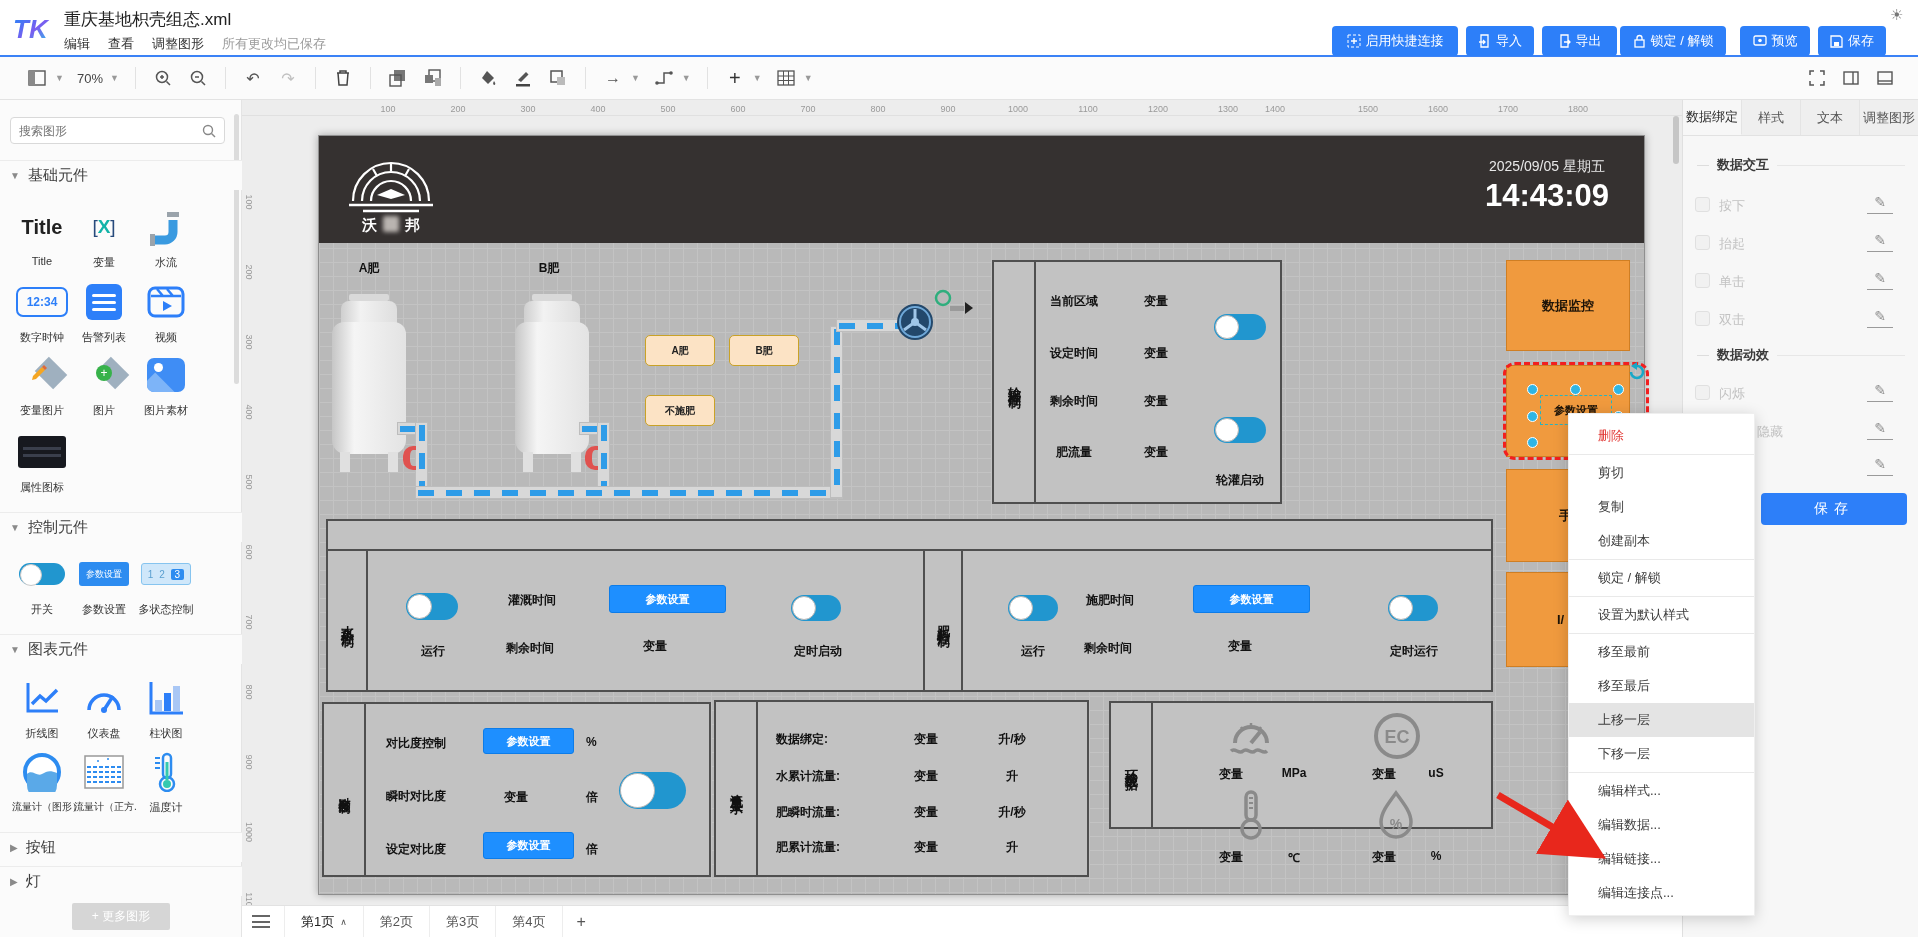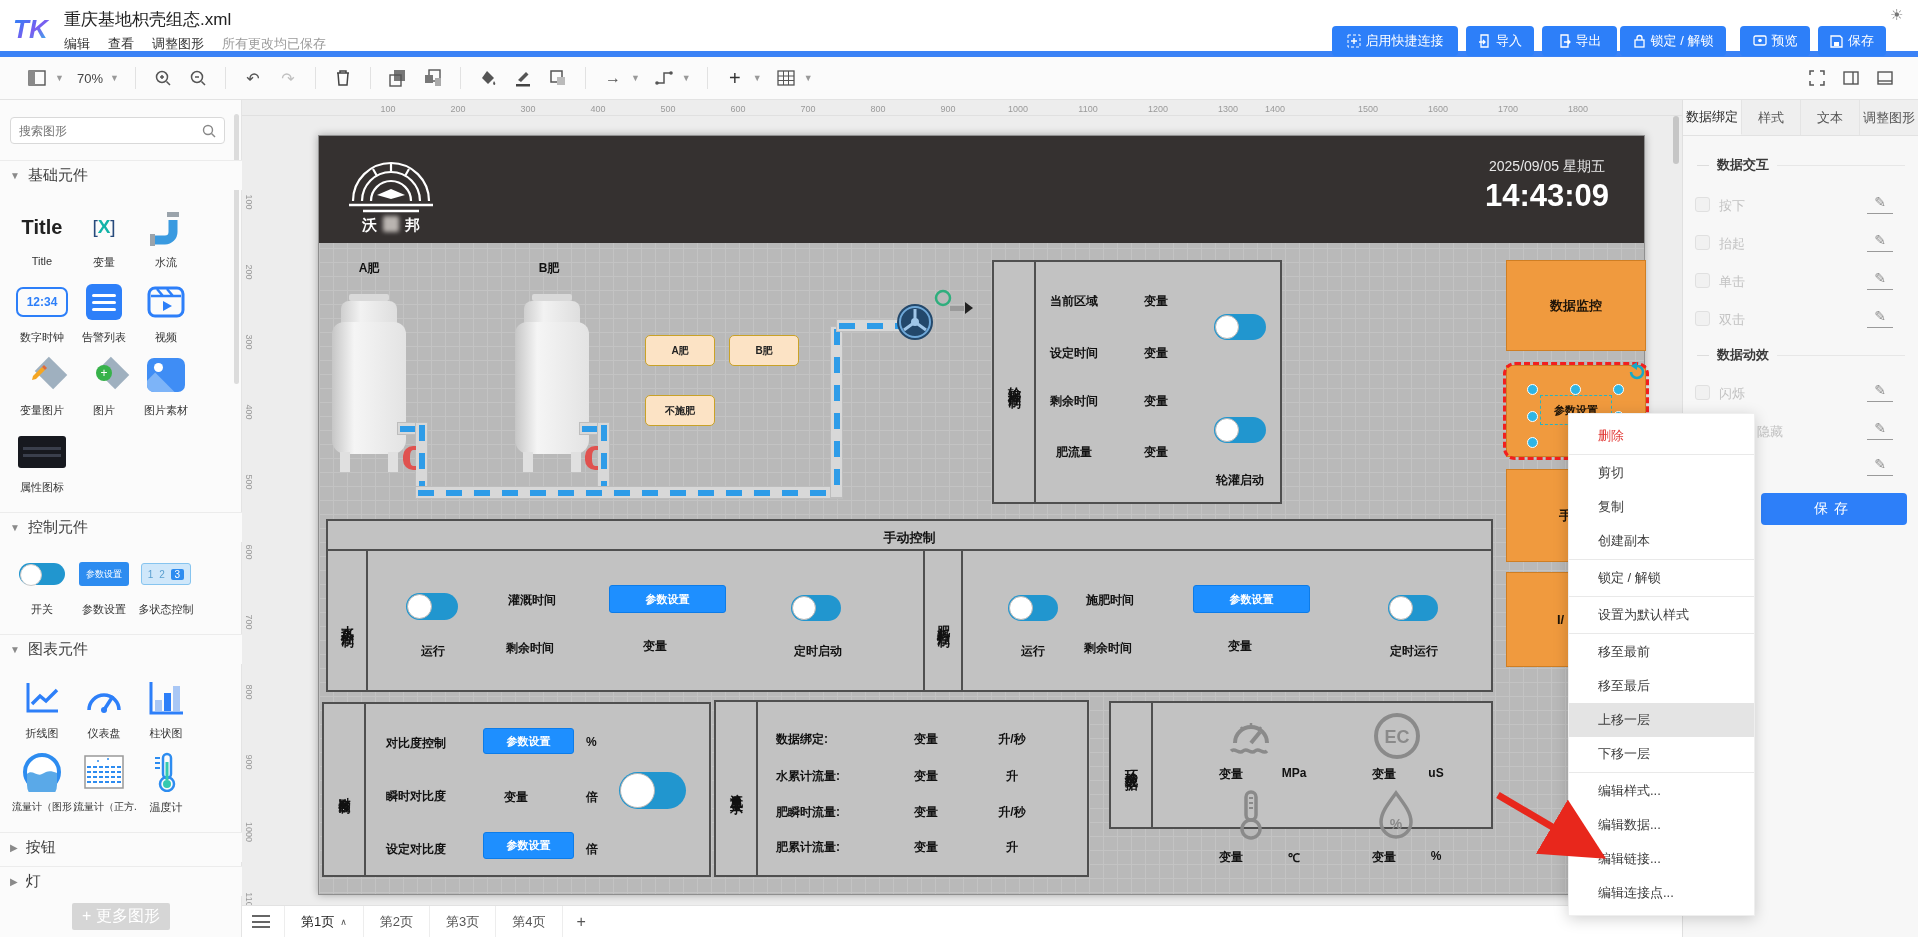--- a/index.html
+++ b/index.html
@@ -1,21 +1,21 @@
 <!DOCTYPE html>
 <html><head>
 <meta charset="utf-8">
 <style>
   * { margin:0; padding:0; box-sizing:border-box; }
   html,body { width:1918px; height:937px; overflow:hidden; background:#ededed;
     font-family:"Liberation Sans",sans-serif; }
   #stage { position:relative; width:1918px; height:937px; background:#fff; }
 
   
-  #topbar { position:absolute; left:0; top:0; width:1918px; height:57px; background:#fff; border-bottom:6px solid #3b82f6; z-index:30; }
+  #topbar { position:absolute; left:0; top:0; width:1918px; height:57px; background:#fff; border-bottom:2px solid #3b82f6; z-index:30; }
   .app-title { position:absolute; left:64px; top:8px; font-size:17px; color:#222; }
   .menu-item { position:absolute; top:35px; font-size:13px; color:#333; cursor:pointer; }
   .save-status { position:absolute; top:35px; font-size:13px; color:#9b9b9b; }
   .act-btn { position:absolute; top:26px; height:30px; background:#2d7ff9; color:#fff; border:none; border-radius:4px;
     font-size:13px; display:flex; align-items:center; justify-content:center; gap:5px; padding:0 10px;
     font-family:"Liberation Sans",sans-serif; cursor:pointer; }
   .act-btn svg { flex:0 0 auto; }
   .sun-icon { position:absolute; left:1890px; top:6px; font-size:15px; color:#777; }
 
   
@@ -34,21 +34,21 @@
     background:#fff; display:flex; align-items:center; padding:0 8px; }
   .search-box input { border:none; outline:none; flex:1; font-size:12px; color:#444; background:transparent; font-family:"Liberation Sans",sans-serif; }
   .sec-head { position:absolute; left:0; width:242px; height:30px; display:flex; align-items:center; gap:8px; padding-left:10px;
     font-size:15px; color:#3d3d3d; border-top:1px solid #ececec; cursor:pointer; background:#fbfbfb; }
   .caret { font-size:10px; color:#8a8a8a; }
   .sb-item { position:absolute; width:60px; text-align:center; cursor:pointer; }
   .sb-item .ic { height:44px; display:flex; align-items:center; justify-content:center; }
   .sb-item .lb { font-size:11px; color:#333; margin-top:6px; white-space:nowrap; }
   .sb-scroll { position:absolute; left:234px; top:14px; width:5px; height:270px; background:#dcdcdc; border-radius:3px; }
   .more-btn { position:absolute; left:72px; top:803px; width:98px; height:27px; background:#d6d6d6; border:none; border-radius:2px;
-    color:#fff; font-size:16px; cursor:pointer; font-family:"Liberation Sans",sans-serif; }
+    color:#fff; font-size:12px; cursor:pointer; font-family:"Liberation Sans",sans-serif; }
 
   
   .mini-toggle { width:46px; height:22px; border-radius:11px; background:#2196cf; position:relative; }
   .mini-toggle::before { content:""; position:absolute; left:1px; top:1px; width:20px; height:20px; border-radius:50%; background:#fff; border:1px solid #c9c9c9; }
   .mini-param { width:50px; height:24px; background:#2d8cf0; border-radius:3px; color:#fff; font-size:9px; display:flex; align-items:center; justify-content:center; }
   .mini-multi { width:50px; height:22px; background:#cfe7fa; border:1px solid #86c4ef; border-radius:3px; display:flex; align-items:center; justify-content:space-evenly; font-size:10px; color:#5a9fd0; }
   .mini-multi b { background:#2d8cf0; color:#fff; padding:0 4px; border-radius:2px; font-weight:normal; }
   .mini-clock { width:52px; height:30px; border:2px solid #2d7ff9; border-radius:7px; color:#2d7ff9; font-size:12px; font-weight:bold; display:flex; align-items:center; justify-content:center; }
   .mini-alarm { width:36px; height:36px; background:#2d7ff9; border-radius:6px; display:flex; flex-direction:column; justify-content:center; gap:4px; padding:0 6px; }
   .mini-alarm i { display:block; height:3px; background:#fff; border-radius:2px; }
@@ -85,21 +85,21 @@
   .panel { position:absolute; background:#c2c2c2; border:2px solid #4f4f4f; }
   .vcell { position:absolute; left:0; top:0; bottom:0; border-right:2px solid #4f4f4f; display:flex; align-items:center; justify-content:center; }
   .vtext { writing-mode:vertical-rl; text-orientation:upright; font-size:13px; font-weight:bold; color:#111; letter-spacing:3px; }
 
   .tg { position:absolute; border-radius:14px; background:#2196cf; }
   .tg::before { content:""; position:absolute; left:1px; top:1px; bottom:1px; aspect-ratio:1; border-radius:50%; background:#fff; border:1px solid #b5b5b5; }
   .pbtn { position:absolute; background:#1e8fff; border:1px solid #0d7ce8; border-radius:3px; color:#fff;
     font-size:11px; font-weight:bold; display:flex; align-items:center; justify-content:center; cursor:pointer; font-family:"Liberation Sans",sans-serif; }
   .tanbtn { position:absolute; background:#fce3c5; border:1px solid #c9a227; border-radius:5px; color:#222;
     font-size:10px; font-weight:bold; display:flex; align-items:center; justify-content:center; cursor:pointer; font-family:"Liberation Sans",sans-serif; }
-  .navbtn { position:absolute; left:1187px; width:140px; background:#f09a3e; border:1px solid #cf7e23; color:#1e1408;
+  .navbtn { position:absolute; left:1187px; width:124px; background:#f09a3e; border:1px solid #cf7e23; color:#1e1408;
     font-size:13px; font-weight:bold; display:flex; align-items:center; justify-content:center; cursor:pointer; font-family:"Liberation Sans",sans-serif; }
 
   
   .tank { position:absolute; width:74px; }
   .tank .lid { position:absolute; left:17px; top:0; width:40px; height:7px; background:#d9d9d9; border-radius:2px; }
   .tank .neck { position:absolute; left:9px; top:7px; width:56px; height:24px; background:linear-gradient(90deg,#cfcfcf,#f2f2f2 35%,#dedede); border-radius:8px 8px 0 0; }
   .tank .body { position:absolute; left:0; top:28px; width:74px; height:132px; background:linear-gradient(90deg,#c6c6c6,#f5f5f5 30%,#e3e3e3); border-radius:12px 12px 14px 14px; }
   .tank .leg1,.tank .leg2 { position:absolute; top:158px; width:10px; height:20px; background:#e0e0e0; }
   .tank .leg1 { left:8px; } .tank .leg2 { right:8px; }
   .pipe { position:absolute; background:#d8d8d8; border:1px solid #bdbdbd; }
@@ -677,21 +677,20 @@
       <div class="sel-dot" style="left:1208px;top:301px"></div>
       <div class="sel-dot" style="left:1251px;top:301px"></div>
       <svg width="20" height="20" style="position:absolute;left:1308px;top:226px">
         <path d="M4 10a6 6 0 106-6" fill="none" stroke="#18a8c8" stroke-width="2.5"></path>
           <path d="M10 0v8l-6-4z" fill="#18a8c8"></path>
         </svg>
       <div class="navbtn" style="top:333px;height:93px;justify-content:flex-start;padding-left:52px">手</div>
       <div class="navbtn" style="top:436px;height:95px;justify-content:flex-start;padding-left:50px">I/</div>
 
       <div class="panel" style="left:7px;top:383px;width:1167px;height:173px">
-        <div class="st" style="left:0;top:8px;width:100%;text-align:center;font-size:13px">手动控制</div>
         <div style="position:absolute;left:0;top:28px;width:100%;border-top:2px solid #4f4f4f"></div>
         <div class="vcell" style="top:30px;width:40px">
             <span class="vtext">水泵控制</span>
           </div>
         <div class="tg" style="left:78px;top:72px;width:52px;height:27px"></div>
         <div class="st" style="left:70px;top:122px;width:70px;text-align:center">运行</div>
         <div class="st" style="left:180px;top:71px">灌溉时间</div>
         <div class="st" style="left:178px;top:119px">剩余时间</div>
         <div class="pbtn" style="left:281px;top:64px;width:117px;height:28px">参数设置</div>
         <div class="st" style="left:315px;top:117px">变量</div>

